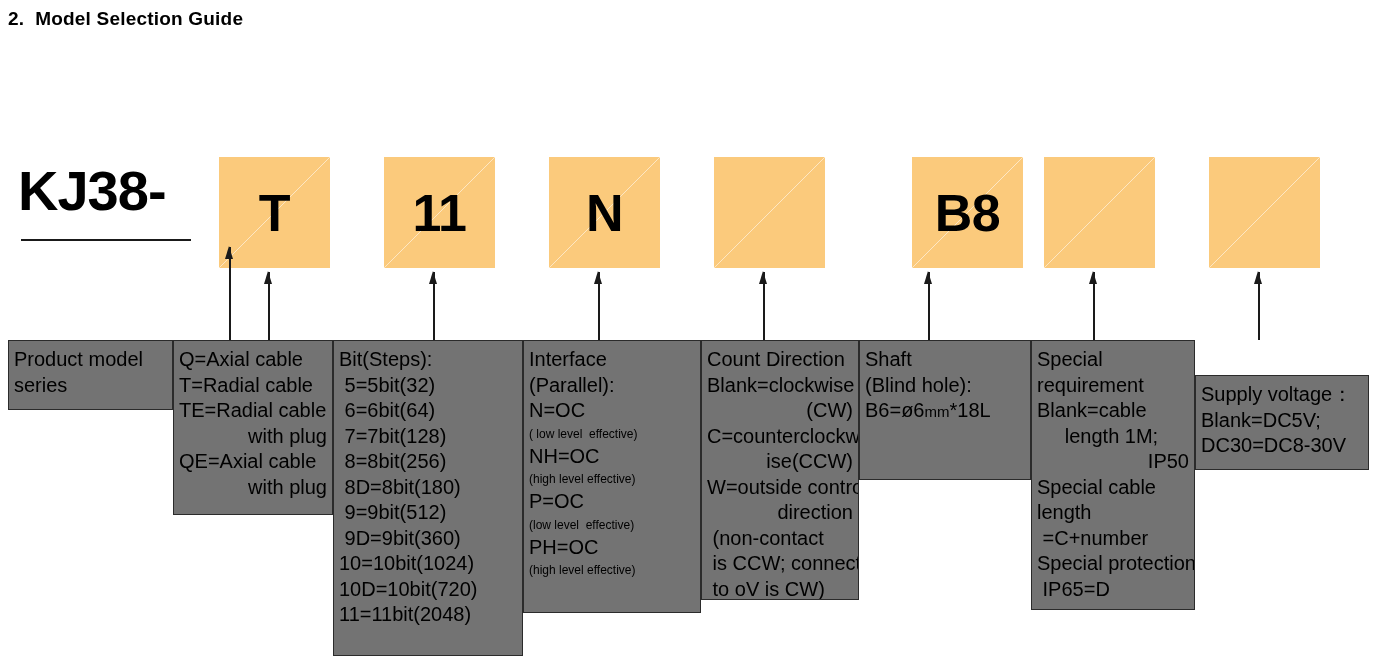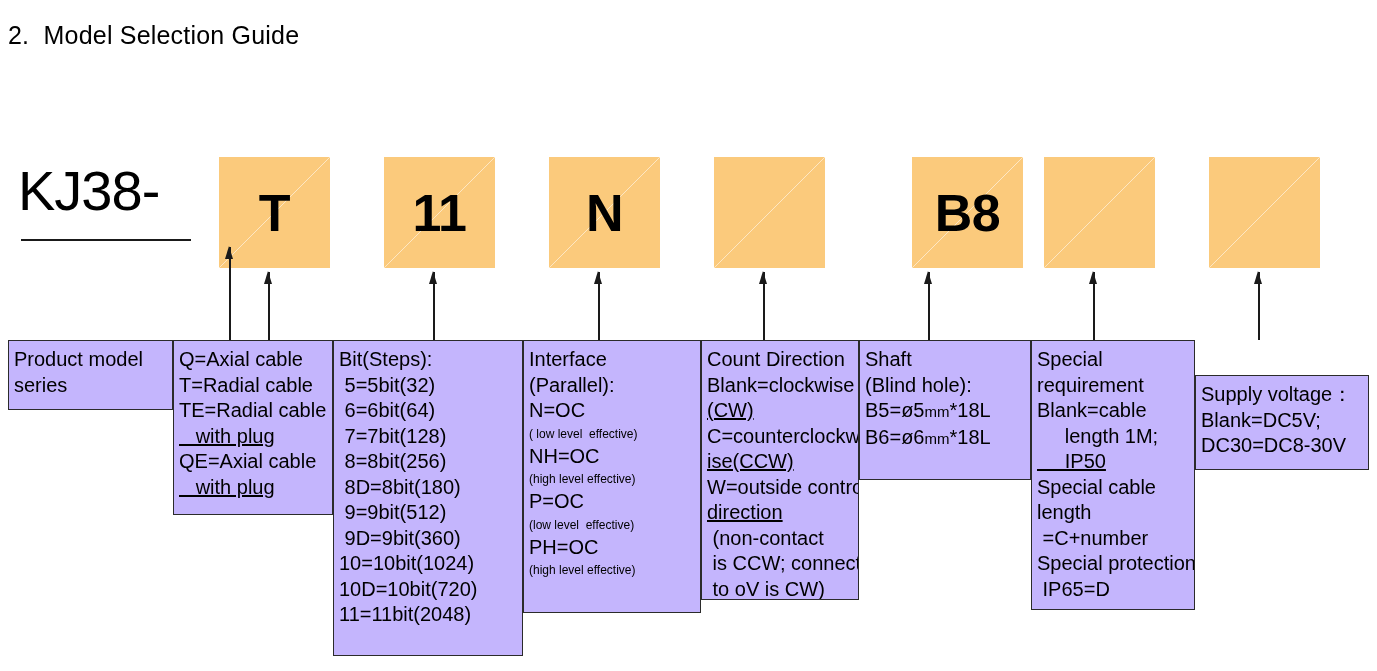--- a/index.html
+++ b/index.html
@@ -13,33 +13,34 @@
     position: relative;
     font-family: "Liberation Sans", sans-serif;
     color: #000000;
     overflow: hidden;
   }
 
   
   #page-title {
     position: absolute;
     left: 8px;
-    top: 21px;
-    font-size: 25px;
+    top: 8px;
+    font-size: 19px;
     letter-spacing: 0.2px;
     white-space: pre;
+    font-weight: bold;
   }
 
   
   #model-prefix {
     position: absolute;
     left: 18px;
     top: 163px;
     font-size: 56px;
-    font-weight: normal;
+    font-weight: bold;
     letter-spacing: -1px;
     line-height: 1;
     white-space: pre;
   }
   #model-prefix-underline {
     position: absolute;
     left: 21px;
     top: 239px;
     width: 170px;
     height: 2px;
@@ -89,33 +90,33 @@
     border-left: 4.5px solid transparent;
     border-right: 4.5px solid transparent;
     border-bottom: 13px solid #1a1a1a;
   }
 
   
   .desc-box {
     position: absolute;
     box-sizing: border-box;
     border: 1.6px solid #2b2b2b;
-    background: #c4b5fd;
+    background: #737373;
     padding: 6px 5px 12px 5px;
     font-size: 20px;
     line-height: 25.5px;
     white-space: pre-wrap;
     overflow: hidden;
   }
   .desc-box .ln { display: block; white-space: pre; }
   .desc-box .ln.sm {
     font-size: 12px;
     line-height: 20px;
   }
-  .desc-box .ln.c { text-align: left; text-decoration: underline; }
+  .desc-box .ln.c { text-align: right; }
   .desc-box .ln .mm { font-size: 15px; }
 </style>
 </head>
 <body>
 
 <div id="page-title">2.  Model Selection Guide</div>
 
 <div id="model-prefix">KJ38-</div>
 <div id="model-prefix-underline"></div>
 
@@ -175,16 +176,16 @@
       <div class="shaft"></div>
       <div class="head"></div>
     </div>
   </div>
 <div id="boxes-layer">
     <div class="desc-box" style="left: 8px; top: 340px; width: 165px; height: 70px;"><span class="ln">Product model</span><span class="ln">series</span></div>
     <div class="desc-box" style="left: 173px; top: 340px; width: 160px; height: 175px;"><span class="ln">Q=Axial cable</span><span class="ln">T=Radial cable</span><span class="ln">TE=Radial cable</span><span class="ln c">   with plug</span><span class="ln">QE=Axial cable</span><span class="ln c">   with plug</span></div>
     <div class="desc-box" style="left: 333px; top: 340px; width: 190px; height: 316px;"><span class="ln">Bit(Steps):</span><span class="ln"> 5=5bit(32)</span><span class="ln"> 6=6bit(64)</span><span class="ln"> 7=7bit(128)</span><span class="ln"> 8=8bit(256)</span><span class="ln"> 8D=8bit(180)</span><span class="ln"> 9=9bit(512)</span><span class="ln"> 9D=9bit(360)</span><span class="ln">10=10bit(1024)</span><span class="ln">10D=10bit(720)</span><span class="ln">11=11bit(2048)</span></div>
     <div class="desc-box" style="left: 523px; top: 340px; width: 178px; height: 273px;"><span class="ln">Interface</span><span class="ln">(Parallel):</span><span class="ln">N=OC</span><span class="ln sm">( low level  effective)</span><span class="ln">NH=OC</span><span class="ln sm">(high level effective)</span><span class="ln">P=OC</span><span class="ln sm">(low level  effective)</span><span class="ln">PH=OC</span><span class="ln sm">(high level effective)</span></div>
     <div class="desc-box" style="left: 701px; top: 340px; width: 158px; height: 260px;"><span class="ln">Count Direction</span><span class="ln">Blank=clockwise</span><span class="ln c">(CW)</span><span class="ln">C=counterclockw</span><span class="ln c">ise(CCW)</span><span class="ln">W=outside control</span><span class="ln c">direction</span><span class="ln"> (non-contact</span><span class="ln"> is CCW; connect</span><span class="ln"> to oV is CW)</span></div>
-    <div class="desc-box" style="left: 859px; top: 340px; width: 172px; height: 140px;"><span class="ln">Shaft</span><span class="ln">(Blind hole):</span><span class="ln">B5=ø5<span class="mm">mm</span>*18L</span><span class="ln">B6=ø6<span class="mm">mm</span>*18L</span></div>
+    <div class="desc-box" style="left: 859px; top: 340px; width: 172px; height: 140px;"><span class="ln">Shaft</span><span class="ln">(Blind hole):</span><span class="ln">B6=ø6<span class="mm">mm</span>*18L</span></div>
     <div class="desc-box" style="left: 1031px; top: 340px; width: 164px; height: 270px;"><span class="ln">Special</span><span class="ln">requirement</span><span class="ln">Blank=cable</span><span class="ln">     length 1M;</span><span class="ln c">     IP50</span><span class="ln">Special cable</span><span class="ln">length</span><span class="ln"> =C+number</span><span class="ln">Special protection</span><span class="ln"> IP65=D</span></div>
     <div class="desc-box" style="left: 1195px; top: 340px; width: 174px; height: 95px; margin-top: 35px;"><span class="ln">Supply voltage：</span><span class="ln">Blank=DC5V;</span><span class="ln">DC30=DC8-30V</span></div>
   </div>
 
 </body></html>

